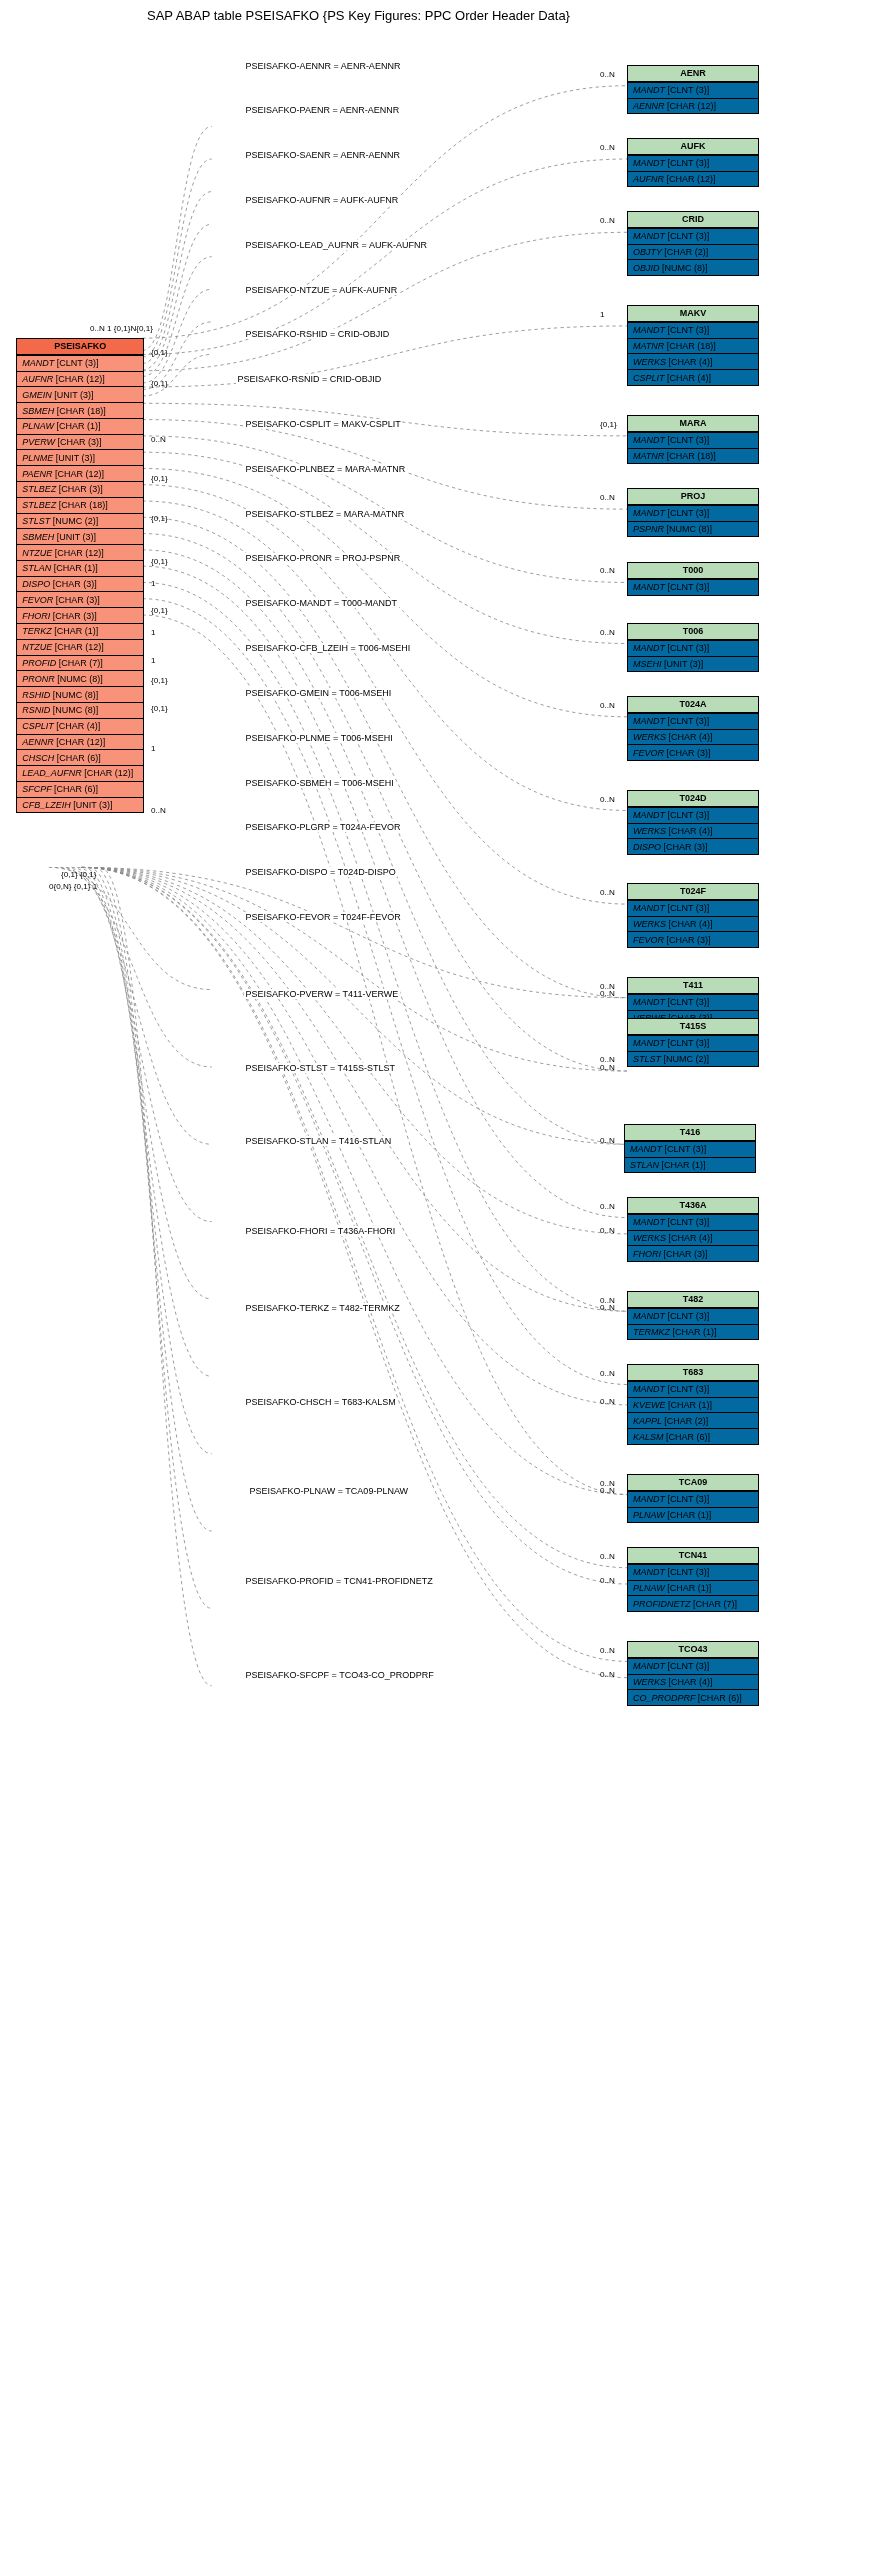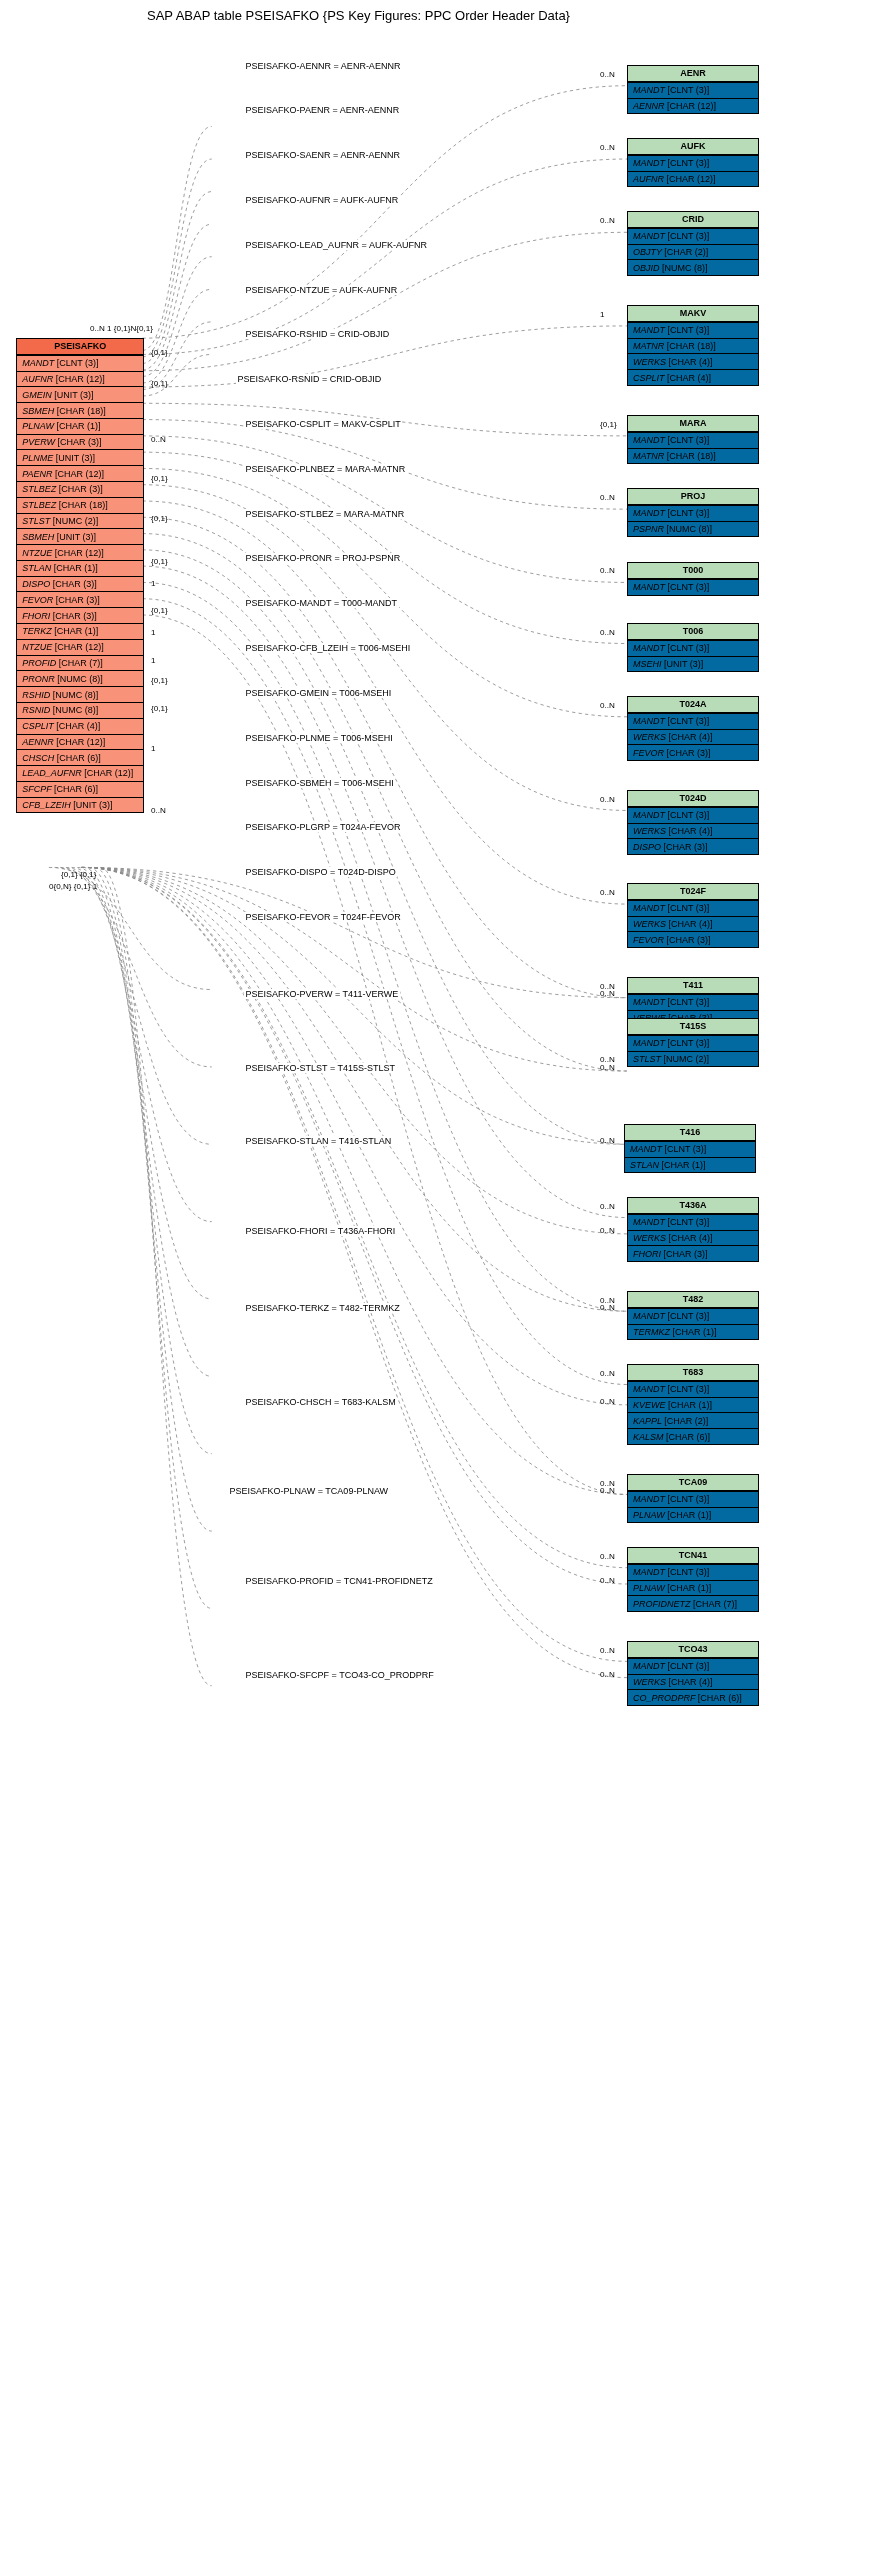--- a/index.html
+++ b/index.html
@@ -318,21 +318,21 @@
       <div class="edge-label" style="left: 244px; top: 1035px;">PSEISAFKO-STLST = T415S-STLST</div>
       <div class="card-label" style="left: 600px; top: 1035px;">0..N</div>
       <div class="edge-label" style="left: 244px; top: 1108px;">PSEISAFKO-STLAN = T416-STLAN</div>
       <div class="card-label" style="left: 600px; top: 1108px;">0..N</div>
       <div class="edge-label" style="left: 244px; top: 1198px;">PSEISAFKO-FHORI = T436A-FHORI</div>
       <div class="card-label" style="left: 600px; top: 1198px;">0..N</div>
       <div class="edge-label" style="left: 244px; top: 1275px;">PSEISAFKO-TERKZ = T482-TERMKZ</div>
       <div class="card-label" style="left: 600px; top: 1275px;">0..N</div>
       <div class="edge-label" style="left: 244px; top: 1369px;">PSEISAFKO-CHSCH = T683-KALSM</div>
       <div class="card-label" style="left: 600px; top: 1369px;">0..N</div>
-      <div class="edge-label" style="left: 228px; top: 1458px; text-align: right;">PSEISAFKO-PLNAW = TCA09-PLNAW</div>
+      <div class="edge-label" style="left: 248px; top: 1458px; text-align: right;">PSEISAFKO-PLNAW = TCA09-PLNAW</div>
       <div class="card-label" style="left: 600px; top: 1458px;">0..N</div>
       <div class="edge-label" style="left: 244px; top: 1548px;">PSEISAFKO-PROFID = TCN41-PROFIDNETZ</div>
       <div class="card-label" style="left: 600px; top: 1548px;">0..N</div>
       <div class="edge-label" style="left: 244px; top: 1642px;">PSEISAFKO-SFCPF = TCO43-CO_PRODPRF</div>
       <div class="card-label" style="left: 600px; top: 1642px;">0..N</div>
       <div class="card-label" style="left: 90px; top: 296px;">0..N 1 {0,1}N{0,1}</div>
       <div class="card-label" style="left: 151px; top: 320px;">{0,1}</div>
       <div class="card-label" style="left: 151px; top: 351px;">{0,1}</div>
       <div class="card-label" style="left: 151px; top: 407px;">0..N</div>
       <div class="card-label" style="left: 151px; top: 446px;">{0,1}</div>

